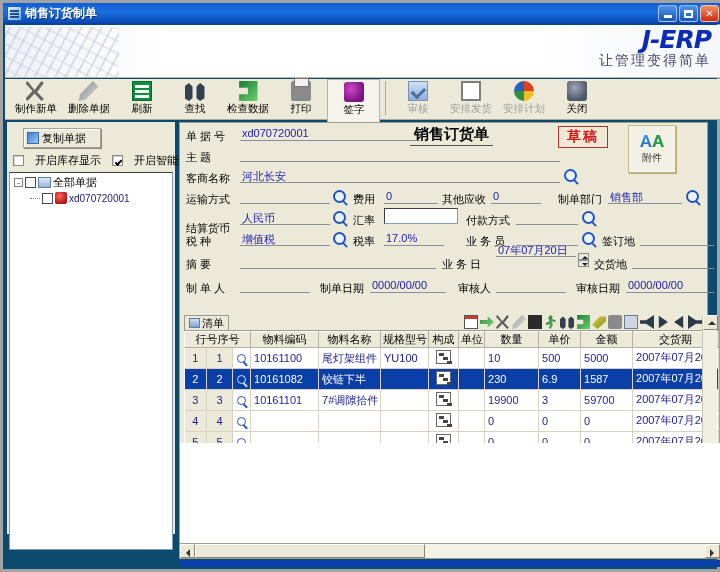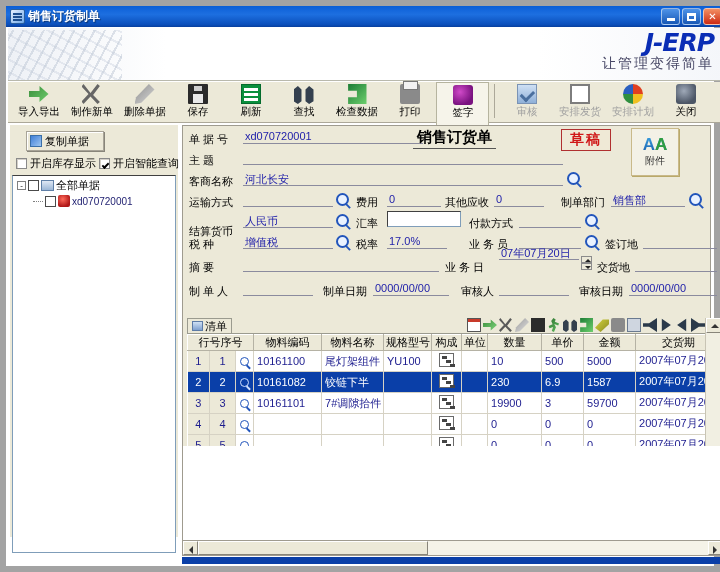--- a/index.html
+++ b/index.html
@@ -7,22 +7,22 @@
     margin: 0; padding: 0;
     width: 720px; height: 572px;
     overflow: hidden;
     font-family: "Liberation Sans", "DejaVu Sans", sans-serif;
     font-size: 11px;
     background: #0a246a;
   }
   #app {
     position: relative;
     width: 720px; height: 572px;
-    background: #ffffff;
-    border: 6px solid #a3a3a3;
+    background: #0c4a6e;
+    border: 3px solid #a3a3a3;
   }
   
   .titlebar {
     position: absolute; left: 0; top: 0; width: 720px; height: 21px;
     background: linear-gradient(to bottom,#0a5fd4 0%,#0f62d9 8%,#1d6fe0 40%,#0b4fbb 88%,#083f9e 100%);
     display: flex; align-items: center; padding: 0 2px;
   }
   .title-icon {
     width: 15px; height: 15px; margin: 0 3px 0 2px; flex: 0 0 auto;
     background: linear-gradient(135deg,#e8f2ff,#6fa8e8);
@@ -125,21 +125,21 @@
     margin: 6px 0 0 16px; width: 78px; height: 20px;
     background: #ece9d8; border: 1px solid #a8a498;
     box-shadow: inset 1px 1px 0 #fff, 1px 1px 0 #88857a;
     display: flex; align-items: center; gap: 3px; padding-left: 3px;
   }
   .copy-btn .ci {
     width: 12px; height: 12px;
     background: linear-gradient(135deg,#3f7fd8,#9ec6f0); border:1px solid #3a6fa8;
   }
   .copy-btn .lbl { font-size: 11px; color:#000; }
-  .chkrow { display:flex; align-items:center; gap:3px; margin:5px 0 0 6px; }
+  .chkrow { display:flex; align-items:center; gap:11px; margin:5px 0 0 6px; }
   .chk {
     width: 11px; height: 11px; background:#fff; border:1px solid #8a8a8a;
     box-shadow: inset 1px 1px 0 #d4d0c8; position:relative; flex:0 0 auto;
   }
   .chk.on:after {
     content:""; position:absolute; left:2px; top:4px; width:5px; height:2px;
     border-left:2px solid #000; border-bottom:2px solid #000; transform:rotate(-45deg);
   }
   .chkrow .lbl { font-size: 11px; color:#000; white-space:nowrap; }
   .tree {
@@ -359,34 +359,26 @@
   <div class="banner">
     <div class="kb"></div>
     <div class="logo">
       <div class="lg-main">J-ERP</div>
       <div class="lg-sub">让管理变得简单</div>
     </div>
   </div>
 
   <div class="toolbar">
     <div class="tb-btn">
-      <span class="tb-ico ic-arrow"></span>
-      <span class="lbl">导入导出</span>
-    </div>
-    <div class="tb-btn">
       <span class="tb-ico ic-cut"></span>
       <span class="lbl">制作新单</span>
     </div>
     <div class="tb-btn">
       <span class="tb-ico ic-pen"></span>
       <span class="lbl">删除单据</span>
-    </div>
-    <div class="tb-btn">
-      <span class="tb-ico ic-save"></span>
-      <span class="lbl">保存</span>
     </div>
     <div class="tb-btn">
       <span class="tb-ico ic-refresh"></span>
       <span class="lbl">刷新</span>
     </div>
     <div class="tb-btn">
       <span class="tb-ico ic-find"></span>
       <span class="lbl">查找</span>
     </div>
     <div class="tb-btn">

